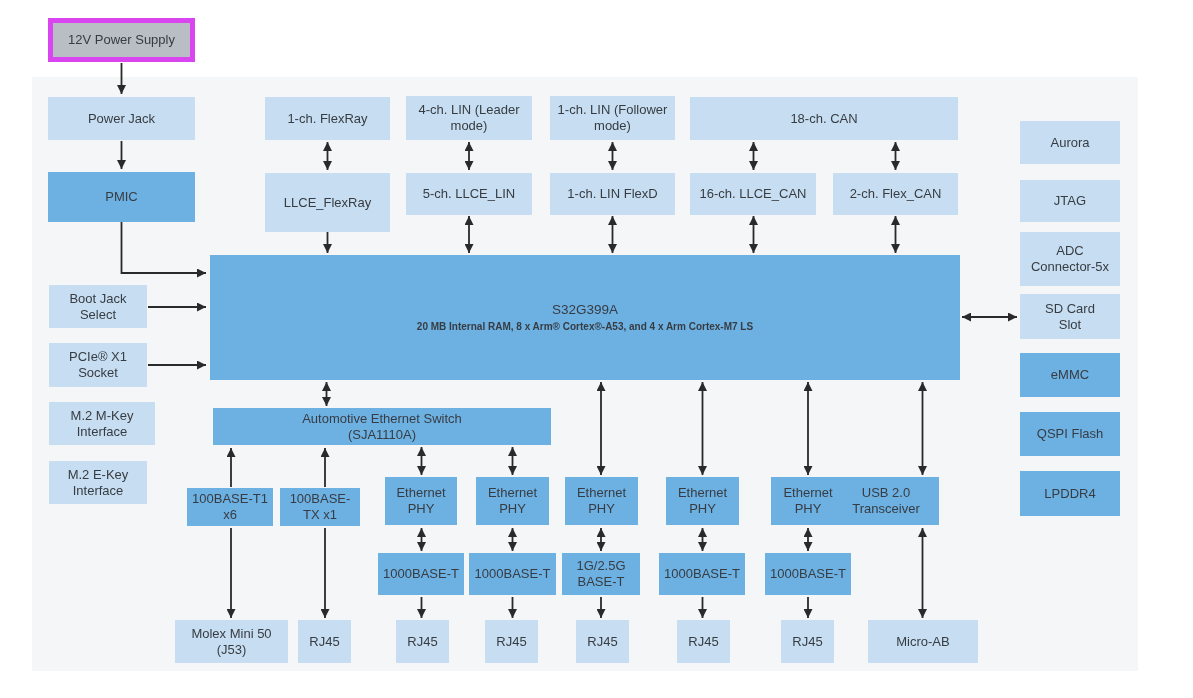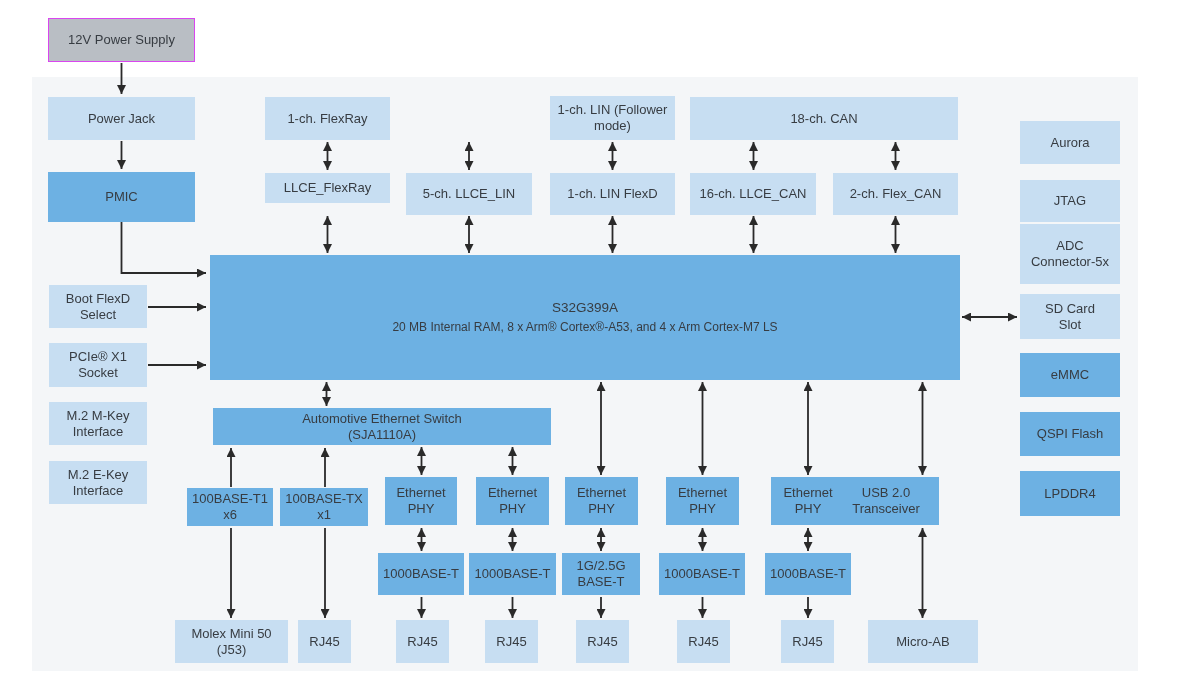--- a/index.html
+++ b/index.html
@@ -13,23 +13,23 @@
   }
   .panel{position:absolute; left:32px; top:77px; width:1106px; height:594px; background:var(--panel);}
   svg.wires{position:absolute; left:0; top:0; width:1193px; height:698px; pointer-events:none;}
   svg.wires polyline{fill:none; stroke:var(--wire); stroke-width:1.8;}
   svg.wires marker path{fill:var(--wire);}
   .node{
     position:absolute; display:flex; flex-direction:column; align-items:center; justify-content:center;
     text-align:center; font-size:13px; line-height:1.22; padding:2px 4px; box-sizing:border-box;
   }
   .light{background:var(--light);} .med{background:var(--med);}
-  .gray{background:var(--gray); border:1px solid #d946ef;}
+  .gray{background:var(--gray); border:5px solid #d946ef;}
   .soc-title{font-size:13.5px; margin-bottom:3px;}
-  .soc-sub{font-size:12px;}
+  .soc-sub{font-size:10px;font-weight:bold;}
   .wrap-narrow{display:inline-block; max-width:62px;}
 </style>
 </head>
 <body>
 
 <div class="stage">
   <div class="panel"></div>
 
   <svg class="wires" id="wires">
     <defs>
@@ -84,43 +84,46 @@
       <span>12V Power Supply</span>
     </div>
   <div class="node light" style="left:48px;top:97px;width:147px;height:43px">
       <span>Power Jack</span>
     </div>
   <div class="node med" style="left:48px;top:172px;width:147px;height:50px">
       <span>PMIC</span>
     </div>
 
   <div class="node light" style="left:49px;top:285px;width:98px;height:43px">
-      <span>Boot FlexD Select</span>
+      <span>Boot Jack Select</span>
     </div>
   <div class="node light" style="left:49px;top:343px;width:98px;height:44px">
       <span>PCIe® X1 Socket</span>
     </div>
-  <div class="node light" style="left:49px;top:402px;width:98px;height:43px">
+  <div class="node light" style="left:49px;top:402px;width:106px;height:43px">
       <span>M.2 M-Key Interface</span>
     </div>
   <div class="node light" style="left:49px;top:461px;width:98px;height:43px">
       <span>M.2 E-Key Interface</span>
     </div>
 
   <div class="node light" style="left:265px;top:97px;width:125px;height:43px">
       <span>1-ch. FlexRay</span>
     </div>
+  <div class="node light" style="left:406px;top:96px;width:126px;height:44px">
+      <span>4-ch. LIN (Leader mode)</span>
+    </div>
   <div class="node light" style="left:550px;top:96px;width:125px;height:44px">
       <span>1-ch. LIN (Follower mode)</span>
     </div>
   <div class="node light" style="left:690px;top:97px;width:268px;height:43px">
       <span>18-ch. CAN</span>
     </div>
 
-  <div class="node light" style="left:265px;top:173px;width:125px;height:30px">
+  <div class="node light" style="left:265px;top:173px;width:125px;height:59px">
       <span>LLCE_FlexRay</span>
     </div>
   <div class="node light" style="left:406px;top:173px;width:126px;height:42px">
       <span>5-ch. LLCE_LIN</span>
     </div>
   <div class="node light" style="left:550px;top:173px;width:125px;height:42px">
       <span>1-ch. LIN FlexD</span>
     </div>
   <div class="node light" style="left:690px;top:173px;width:126px;height:42px">
       <span>16-ch. LLCE_CAN</span>
@@ -135,21 +138,21 @@
   </div>
 
   <div class="node med" style="left:213px;top:408px;width:338px;height:37px">
     <span>Automotive Ethernet Switch</span>
     <span>(SJA1110A)</span>
   </div>
 
   <div class="node med" style="left:187px;top:488px;width:86px;height:38px">
       <span>100BASE-T1 x6</span>
     </div>
-  <div class="node med" style="left:280px;top:488px;width:88px;height:38px">
+  <div class="node med" style="left:280px;top:488px;width:80px;height:38px">
       <span>100BASE-TX x1</span>
     </div>
   <div class="node med" style="left:385px;top:477px;width:72px;height:48px">
       <span>Ethernet PHY</span>
     </div>
   <div class="node med" style="left:476px;top:477px;width:73px;height:48px">
       <span>Ethernet PHY</span>
     </div>
   <div class="node med" style="left:565px;top:477px;width:73px;height:48px">
       <span>Ethernet PHY</span>
@@ -204,21 +207,21 @@
   <div class="node light" style="left:868px;top:620px;width:110px;height:43px">
       <span>Micro-AB</span>
     </div>
 
   <div class="node light" style="left:1020px;top:180px;width:100px;height:42px">
       <span>JTAG</span>
     </div>
   <div class="node light" style="left:1020px;top:121px;width:100px;height:43px">
       <span>Aurora</span>
     </div>
-  <div class="node light" style="left:1020px;top:224px;width:100px;height:60px">
+  <div class="node light" style="left:1020px;top:232px;width:100px;height:54px">
       <span>ADC Connector-5x</span>
     </div>
   <div class="node light" style="left:1020px;top:294px;width:100px;height:45px">
       <span class="wrap-narrow">SD Card Slot</span>
     </div>
   <div class="node med" style="left:1020px;top:353px;width:100px;height:44px">
       <span>eMMC</span>
     </div>
   <div class="node med" style="left:1020px;top:412px;width:100px;height:44px">
       <span>QSPI Flash</span>

